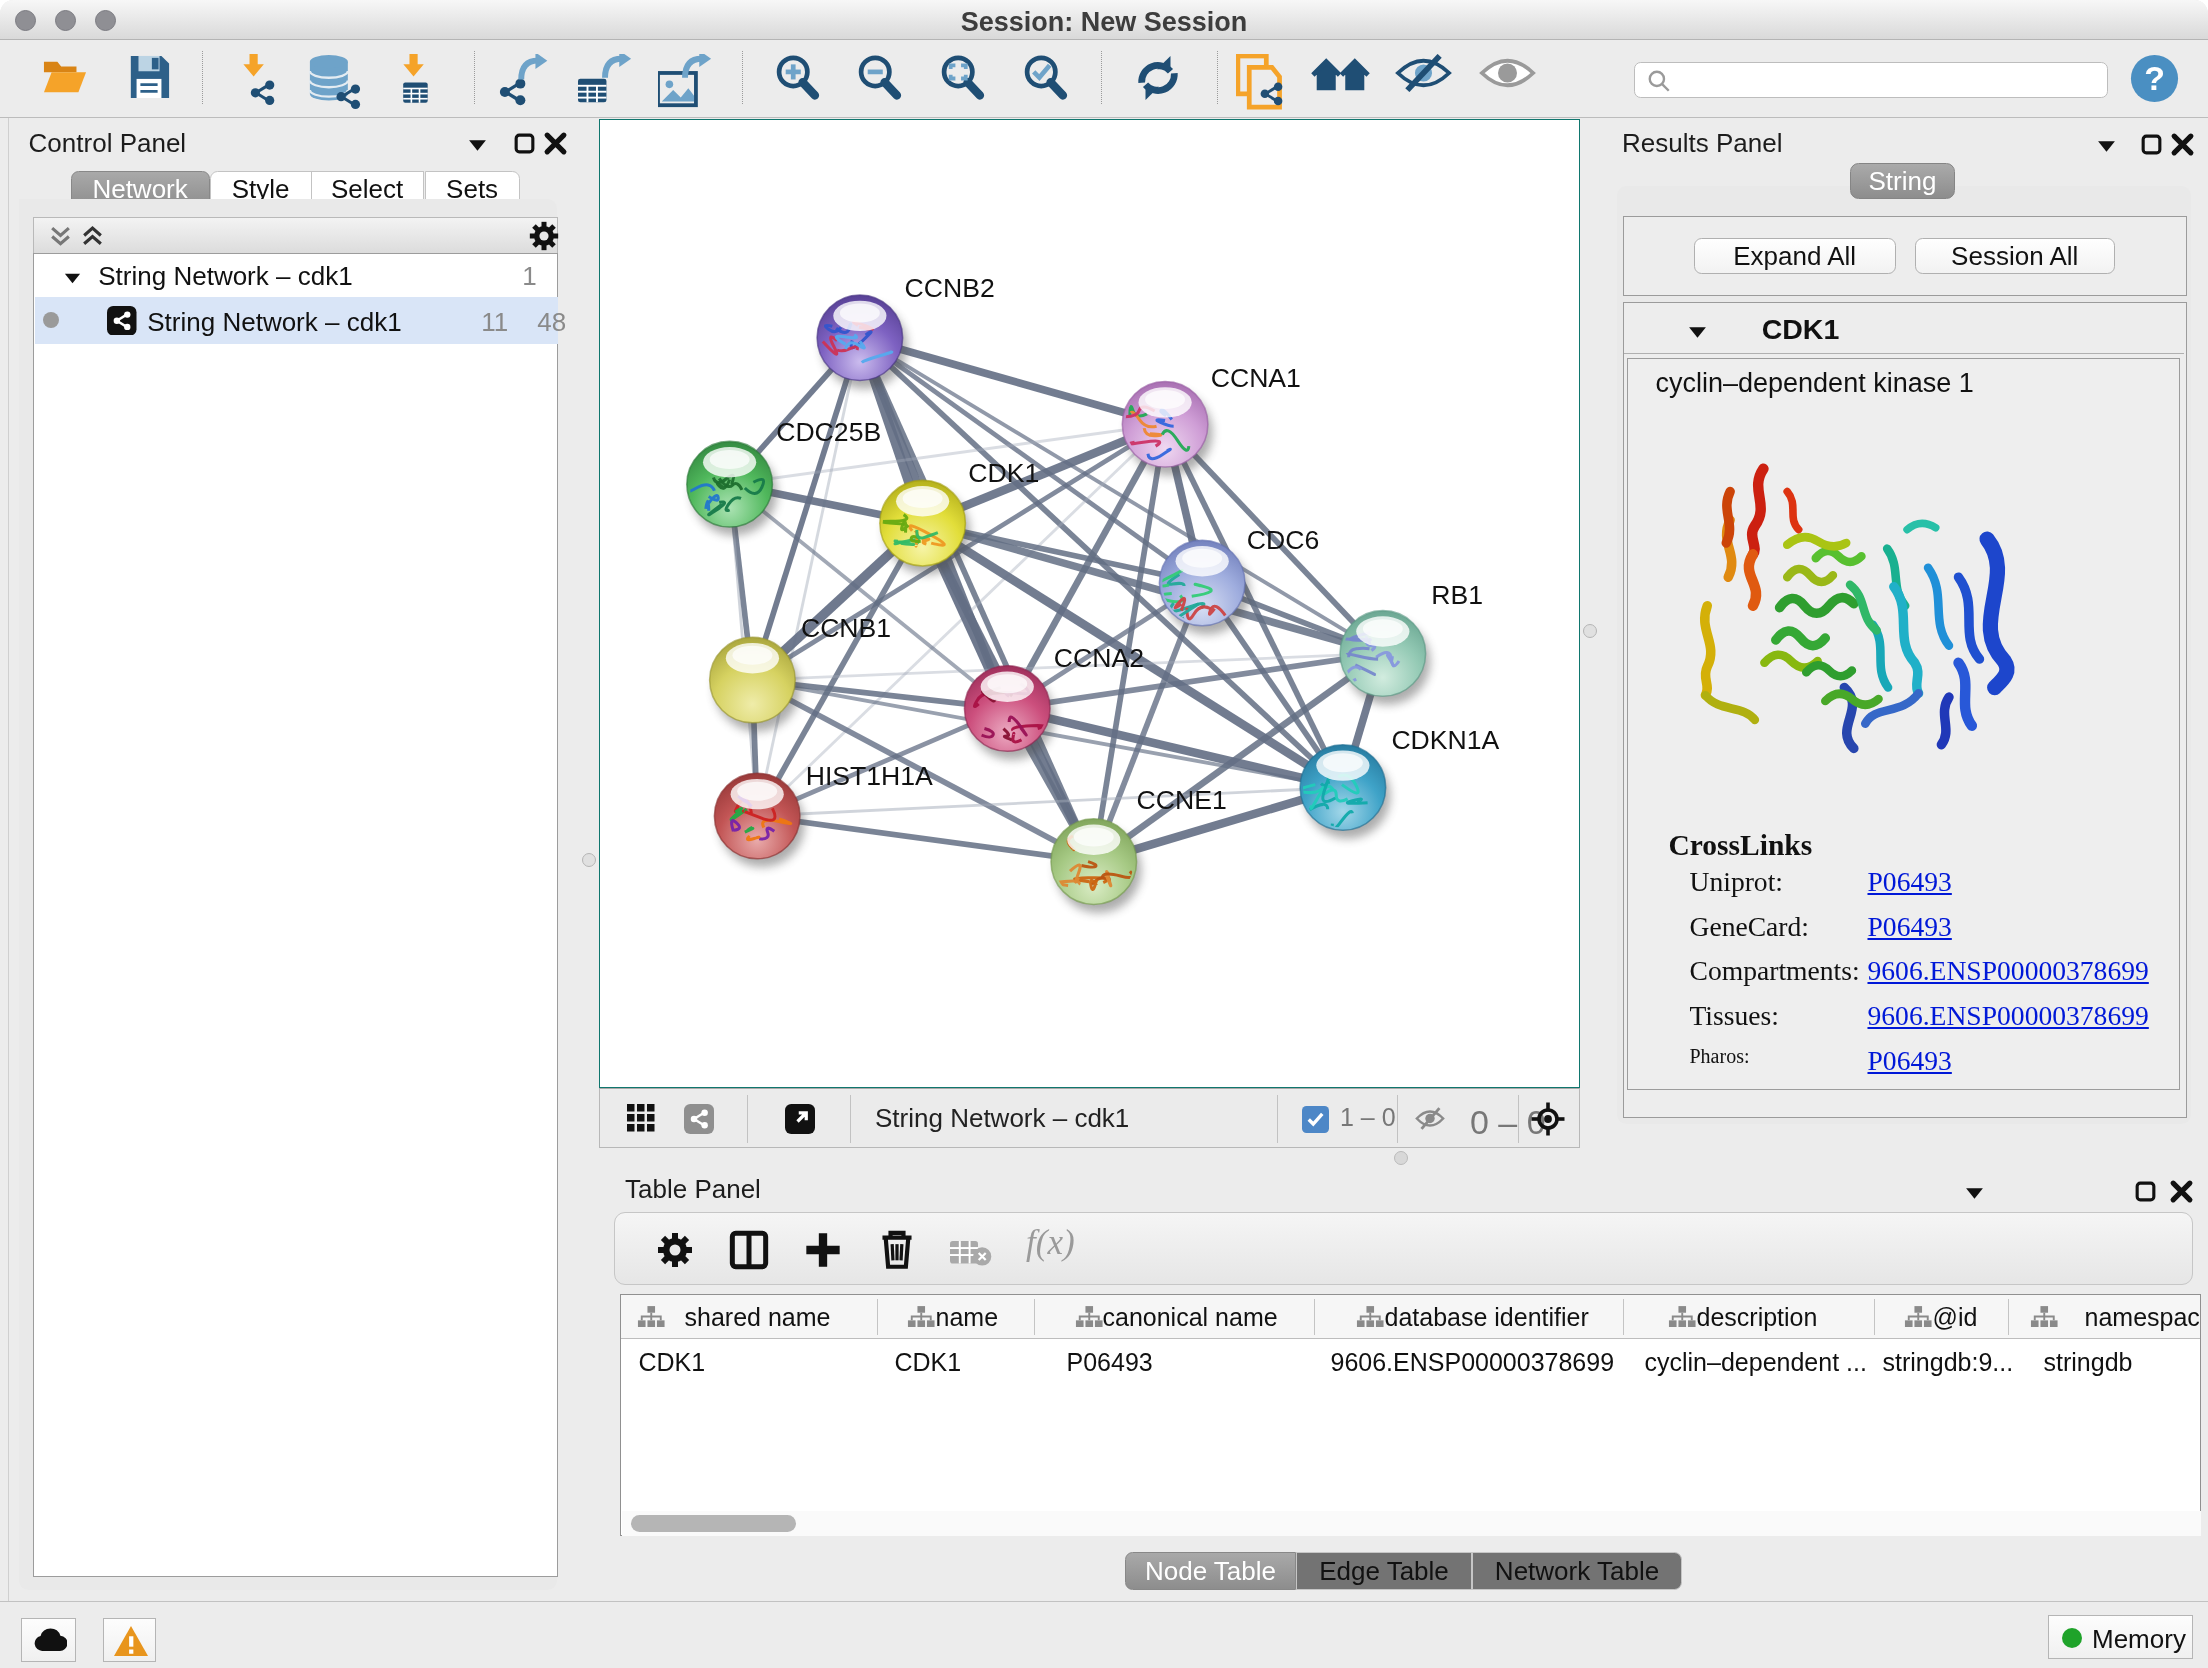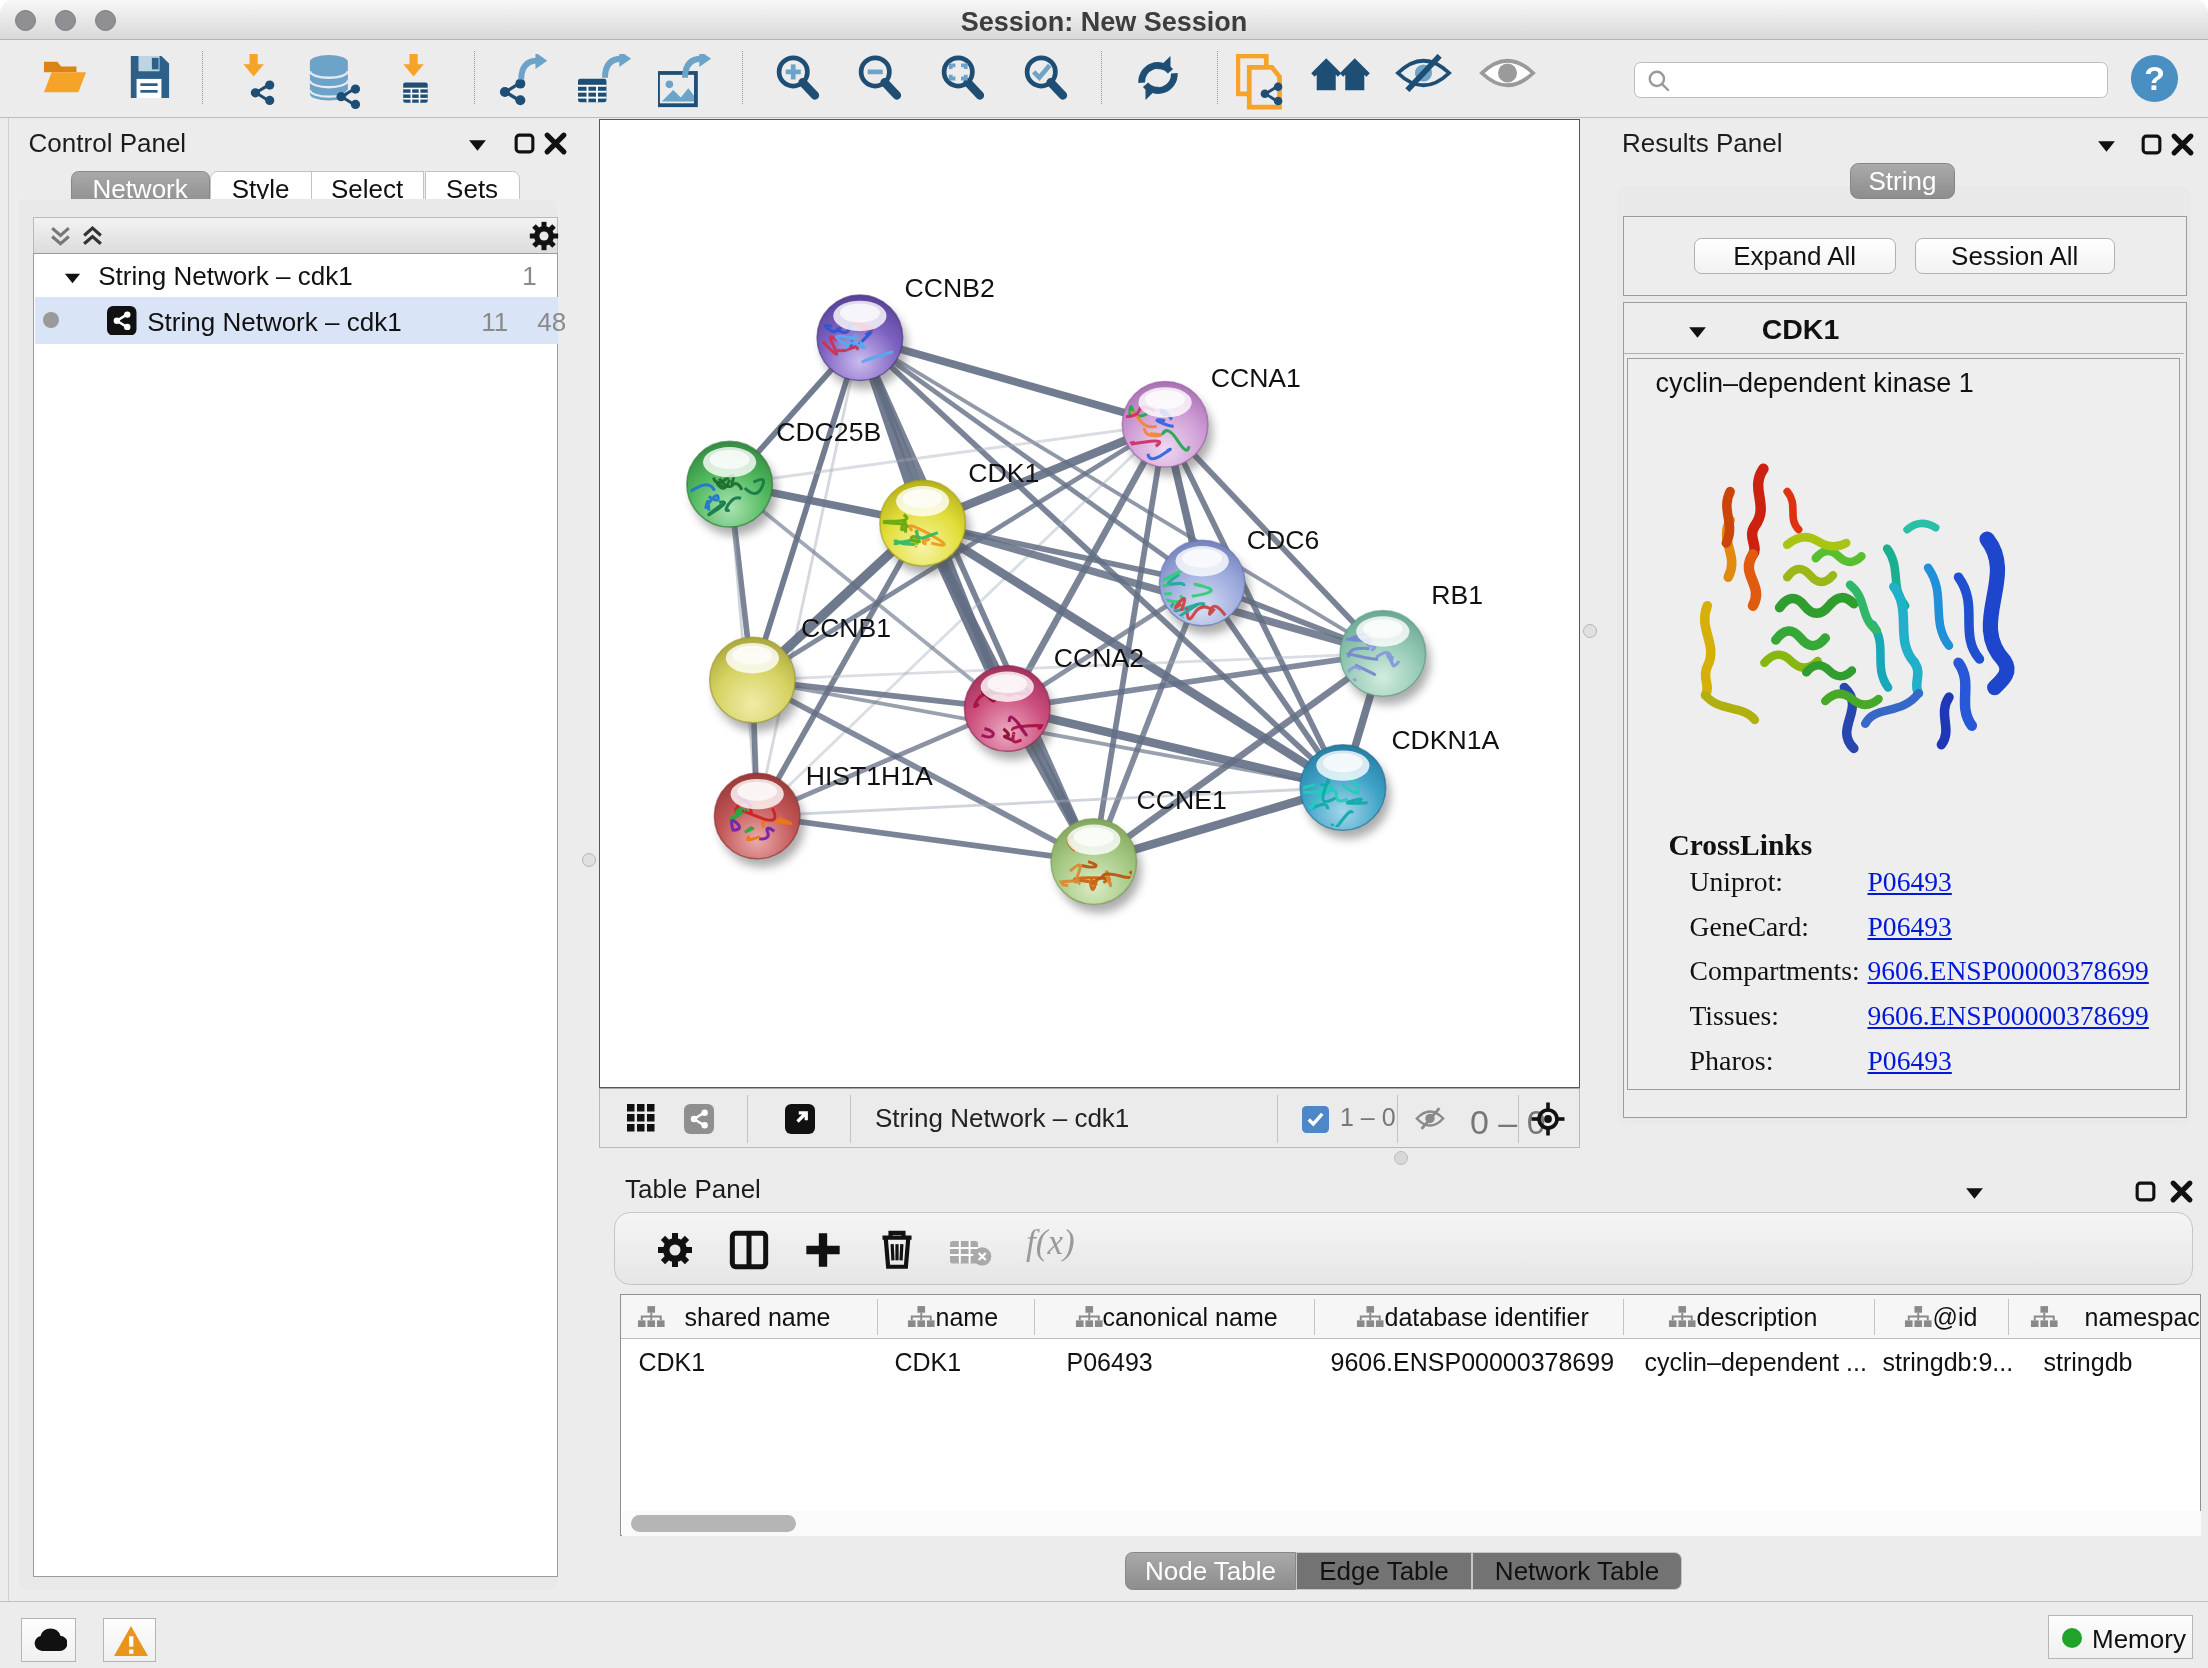--- a/index.html
+++ b/index.html
@@ -20,21 +20,21 @@
 #cp-list{left:14.3px;top:54px;width:525px;height:1324px;background:#fff;border:1px solid #9c9c9c;}
 #row2{position:absolute;left:1px;top:43px;width:523px;height:47px;background:#d9e5f7;}
 #canvas{left:599px;top:119px;width:981px;height:969px;background:#fff;border:1px solid #0f766e;}
 #canvasbar{left:599px;top:1088px;width:981px;height:60px;background:#ebebeb;border:1px solid #b8b8b8;border-top:1px solid #a8a8a8;}
 .cbsep{position:absolute;top:5.7px;width:0;height:48px;border-left:1px solid #c2c2c2;}
 #rpanel{left:1580px;top:119px;width:620px;height:1027px;background:#ececec;}
 #rp-pane{position:absolute;left:37px;top:67px;width:574px;height:938px;background:#e9e9e9;border-radius:9.5px;}
 .rbox{position:absolute;left:5.7px;width:564px;border:1.9px solid #9b9b9b;background:#ededed;}
 .btn{position:absolute;height:36px;background:linear-gradient(#ffffff,#f2f2f2);border:1px solid #b0b0b0;border-radius:7.6px;font-size:26px;color:#111;text-align:center;line-height:34px;}
 #tpanel{left:590px;top:1148px;width:1619px;height:453px;background:#ececec;}
-#tp-toolbar{position:absolute;left:24px;top:64px;width:1579px;height:73px;background:linear-gradient(#f5f5f5,#e6e6e6);border:1px solid #c6c6c6;border-radius:16px;}
+#tp-toolbar{position:absolute;left:24px;top:64px;width:1579px;height:73px;background:linear-gradient(#f5f5f5,#e6e6e6);border:1px solid #c6c6c6;border-radius:11px;}
 #tbl{position:absolute;left:29.5px;top:146px;width:1581px;height:242px;background:#fff;border:1px solid #909090;}
 #tblhead{position:absolute;left:0;top:0;width:1579px;height:44px;background:#f6f6f6;border-bottom:1px solid #bdbdbd;overflow:hidden;}
 .colsep{position:absolute;top:3.8px;width:0;height:36px;border-left:1px solid #c4c4c4;}
 .hcell{position:absolute;top:7.6px;font-size:25px;color:#111;}
 .dcell{position:absolute;top:53px;font-size:25px;color:#111;}
 #hscroll{position:absolute;left:1px;top:216px;width:1579px;height:25px;background:#fafafa;}
 #hthumb{position:absolute;left:9.5px;top:3.8px;width:165px;height:17px;background:#b5b5b5;border-radius:8.6px;}
 .btab{position:absolute;top:404px;height:38px;background:#737373;border:1px solid #c6c6c6;color:#111;font-size:26px;text-align:center;line-height:36px;}
 #statusbar{left:0;top:1601px;width:2208px;height:68px;background:#ececec;border-top:1px solid #c2c2c2;}
 .sbtn{position:absolute;background:linear-gradient(#fdfdfd,#f0f0f0);border:1px solid #b5b5b5;}
@@ -723,21 +723,21 @@
             </svg>
       <div class="serif abs" style="left:40px;top:470px;font-size:29.5px;font-weight:bold;color:#111">CrossLinks</div>
       <div class="serif abs" style="left:61px;top:507px;font-size:27.6px;color:#111">Uniprot:</div>
             <a class="lnk serif abs" style="left:239px;top:507px;font-size:27.6px;text-decoration:underline">P06493</a>
       <div class="serif abs" style="left:61px;top:552px;font-size:27.6px;color:#111">GeneCard:</div>
             <a class="lnk serif abs" style="left:239px;top:552px;font-size:27.6px;text-decoration:underline">P06493</a>
       <div class="serif abs" style="left:61px;top:596px;font-size:27.6px;color:#111">Compartments:</div>
             <a class="lnk serif abs" style="left:239px;top:596px;font-size:27.6px;text-decoration:underline">9606.ENSP00000378699</a>
       <div class="serif abs" style="left:61px;top:641px;font-size:27.6px;color:#111">Tissues:</div>
             <a class="lnk serif abs" style="left:239px;top:641px;font-size:27.6px;text-decoration:underline">9606.ENSP00000378699</a>
-      <div class="serif abs" style="left:61px;top:686px;font-size:28px;color:#111">Pharos:</div>
+      <div class="serif abs" style="left:61px;top:686px;font-size:20px;color:#111">Pharos:</div>
             <a class="lnk serif abs" style="left:239px;top:686px;font-size:27.6px;text-decoration:underline">P06493</a>
     </div>
   </div>
 </div>
 </div>
 <div id="tpanel" class="abs">
 <div class="ptitle abs" style="left:35px;top:26px">Table Panel</div>
 <svg class="abs" style="left:1374px;top:35px" width="21" height="21" viewBox="0 0 20 20">
         <path d="M2 5 h16 L10 15 z" fill="#111"></path>
       </svg>

